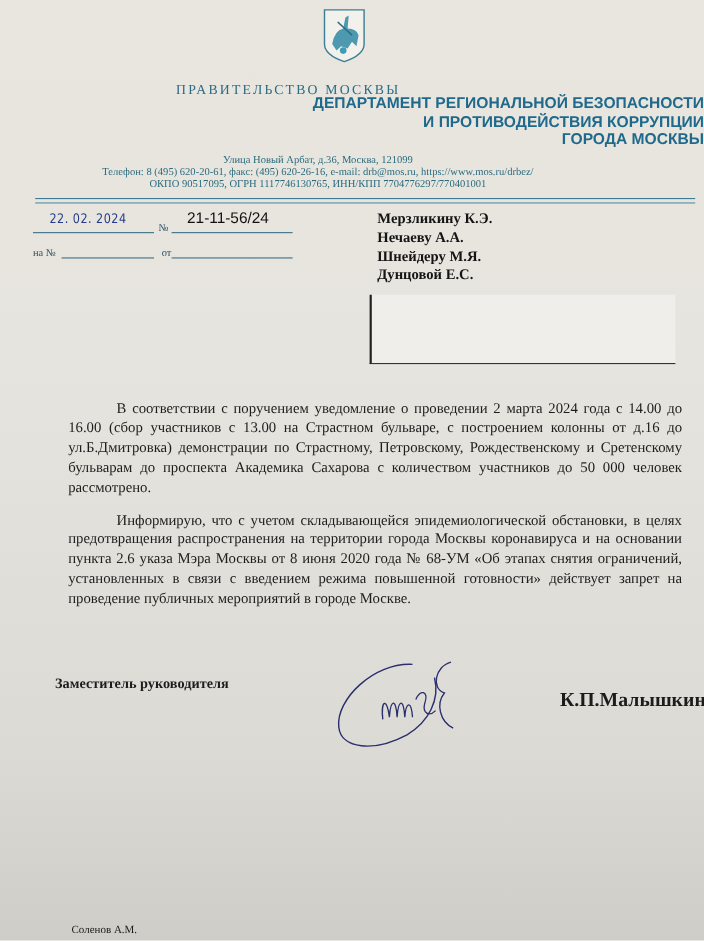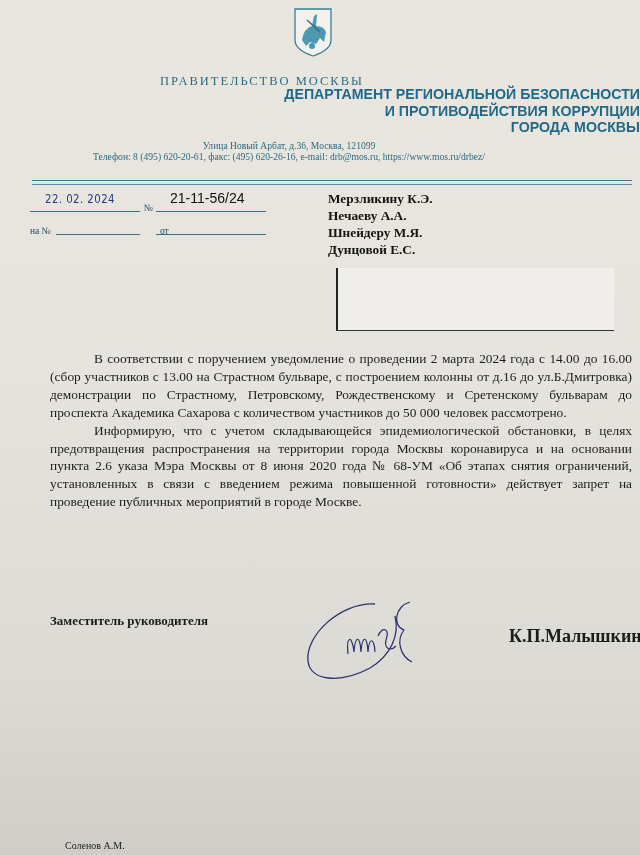--- a/index.html
+++ b/index.html
@@ -14,24 +14,24 @@
     .emblem { left:292px; top:6px; width:42px; height:52px; }
     .gov { left:0; width:524px; top:74px; text-align:center; font-size:12.5px; letter-spacing:2px; color:#2a6b86; font-family:"Liberation Serif", serif; }
     .dept { left:0; width:640px; top:86px; text-align:right; font-family:"Liberation Sans", sans-serif; font-weight:bold; color:#1f6a8c; font-size:14.2px; line-height:16.5px; }
     .addr { left:0; width:578px; top:140px; text-align:center; font-size:9.6px; color:#2a6a7e; line-height:11px; }
     .rule1 { left:32px; width:600px; top:180px; height:0; border-top:1.6px solid #3e7a93; }
     .rule2 { left:32px; width:600px; top:184px; height:0; border-top:1px solid #5a8ea3; }
     .date { left:45px; top:192px; font-family:"DejaVu Sans", sans-serif; font-size:12px; color:#253b8a; letter-spacing:0.5px; transform:scaleX(0.85); transform-origin:left; }
     .line { height:0; border-top:1px solid #3a6f85; }
     .lbl { font-size:9.5px; color:#2a4d5e; }
     .regnum { left:170px; top:190px; font-size:14px; color:#111; font-family:"Liberation Sans", sans-serif; }
-    .recips { left:328px; top:190px; font-weight:bold; font-size:13.3px; line-height:17px; color:#141414; }
+    .recips { left:343px; top:190px; font-weight:bold; font-size:13.3px; line-height:17px; color:#141414; }
     .blankbox { left:336px; top:268px; width:276px; height:62px; border-left:2px solid #222; border-bottom:1.5px solid #333; background:#efeeeb; }
     .body { left:50px; top:350px; width:582px; font-size:13.4px; line-height:17.9px; text-align:justify; color:#1d1d1d; }
-    .body p { margin:0; text-indent:44px; }
+    .body p { margin:12px; text-indent:44px; }
     .sigtitle { left:50px; top:612px; font-weight:bold; font-size:13px; line-height:18px; }
     .signame { left:509px; top:626px; font-weight:bold; font-size:18px; }
     .signature { left:300px; top:596px; width:140px; height:90px; }
     .exec { left:65px; top:840px; font-size:10px; }
   </style>
 </head>
 <body>
 
 <svg class="abs emblem" viewBox="0 0 42 52">
   <path d="M3 3 H39 V34 Q39 44 21 50 Q3 44 3 34 Z" fill="#f3f1ec" stroke="#3a7f96" stroke-width="1.3"></path>
@@ -44,34 +44,35 @@
 
 <div class="abs dept">
   <div>ДЕПАРТАМЕНТ РЕГИОНАЛЬНОЙ БЕЗОПАСНОСТИ</div>
   <div>И ПРОТИВОДЕЙСТВИЯ КОРРУПЦИИ</div>
   <div>ГОРОДА МОСКВЫ</div>
 </div>
 
 <div class="abs addr">
   <div>Улица Новый Арбат, д.36, Москва, 121099</div>
   <div>Телефон: 8 (495) 620-20-61, факс: (495) 620-26-16, e-mail: drb@mos.ru, https://www.mos.ru/drbez/</div>
+  <div>ОКПО 90517095, ОГРН 1117746130765, ИНН/КПП 7704776297/770401001</div>
 </div>
 
 <div class="abs rule1"></div>
 <div class="abs rule2"></div>
 
 <div class="abs date">22. 02. 2024</div>
 <div class="abs line" style="left:30px;top:211px;width:110px;"></div>
 <div class="abs lbl" style="left:144px;top:203px;">№</div>
 <div class="abs regnum">21-11-56/24</div>
 <div class="abs line" style="left:156px;top:211px;width:110px;"></div>
 
 <div class="abs lbl" style="left:30px;top:226px;">на №</div>
 <div class="abs line" style="left:56px;top:234px;width:84px;"></div>
-<div class="abs lbl" style="left:160px;top:226px;">от</div>
+<div class="abs lbl" style="left:147px;top:226px;">от</div>
 <div class="abs line" style="left:156px;top:234px;width:110px;"></div>
 
 <div class="abs recips">
   <div>Мерзликину К.Э.</div>
   <div>Нечаеву А.А.</div>
   <div>Шнейдеру М.Я.</div>
   <div>Дунцовой Е.С.</div>
 </div>
 <div class="abs blankbox"></div>
 

